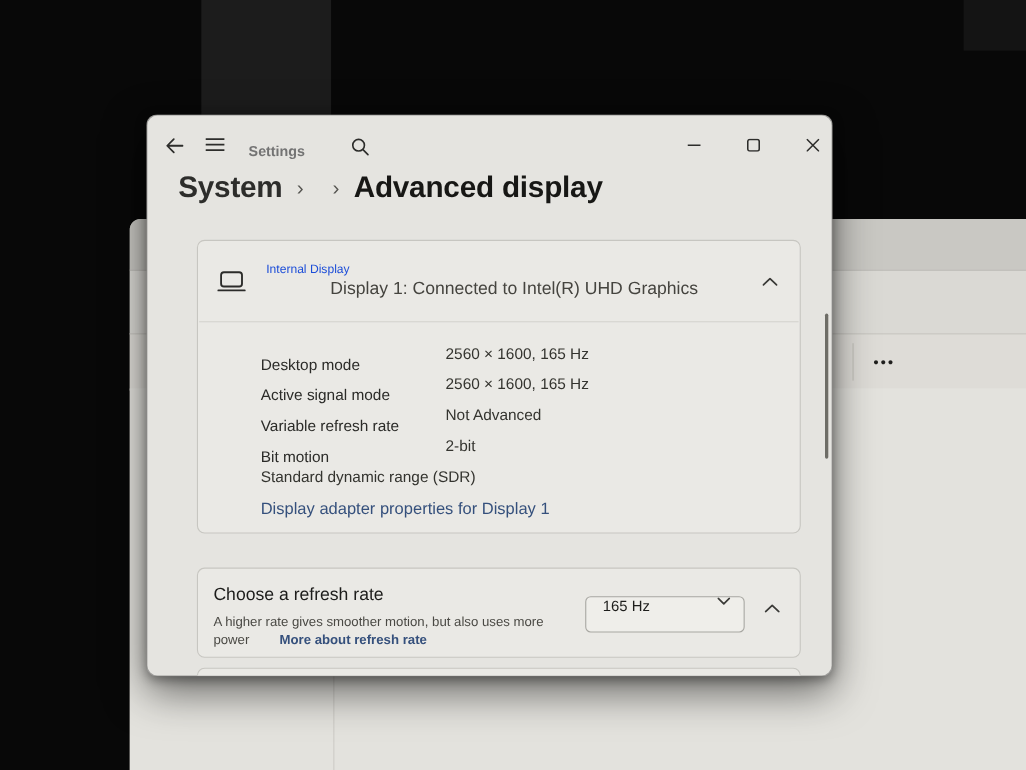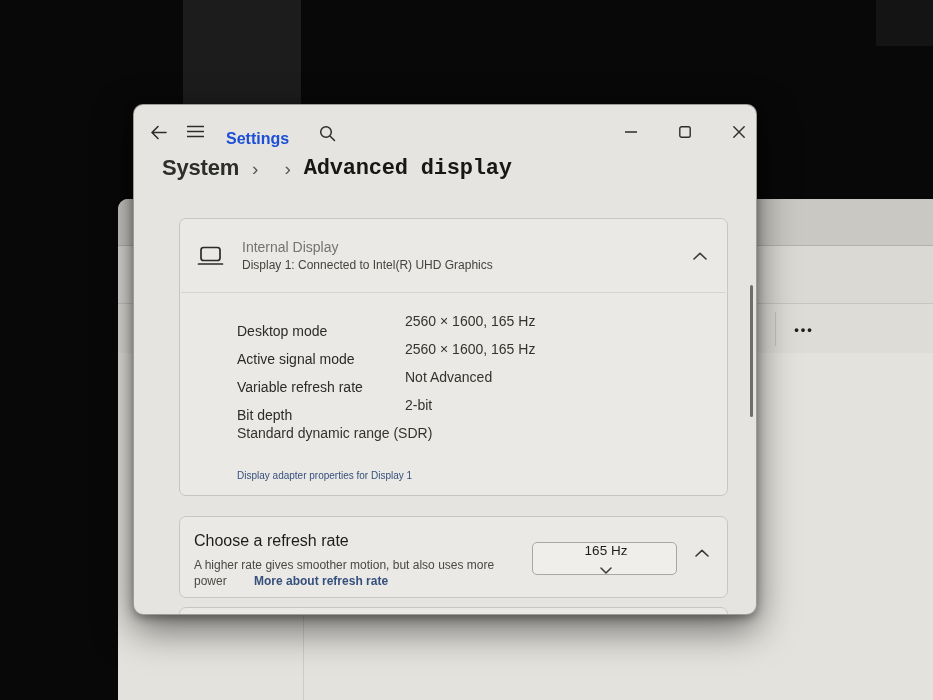--- a/index.html
+++ b/index.html
@@ -35,58 +35,58 @@
     position:absolute;left:133px;top:104px;width:624px;height:511px;z-index:3;
     background:#e5e4e0;border-radius:10px;overflow:hidden;
     border:1px solid rgba(20,20,20,.35);
     box-shadow:0 14px 38px rgba(0,0,0,.55), 0 3px 10px rgba(0,0,0,.35);
     box-sizing:border-box;
   }
   .titlebar{position:absolute;left:0;top:0;right:0;height:54px;}
   .tb-icon{position:absolute;top:20px;color:#2d2d2b;display:block;}
   .tb-back{left:16px;}
   .tb-burger{left:53px;}
-  .tb-title{position:absolute;left:92px;top:25px;font-size:16px;color:#1d4ed8;font-weight:bold;text-align:center;}
+  .tb-title{position:absolute;left:92px;top:25px;font-size:13px;color:#737373;font-weight:bold;text-align:center;}
   .tb-search{left:185px;}
   .tb-min{left:480px;}
   .tb-max{left:534px;}
   .tb-close{left:588px;}
   .tb-btn{position:absolute;top:12px;width:34px;height:30px;display:flex;align-items:center;justify-content:center;color:#2d2d2b;border-radius:5px;}
 
   .breadcrumb{position:absolute;left:28px;top:50px;display:flex;align-items:center;white-space:nowrap;}
-  .crumb{font-size:22px;font-weight:600;color:#2d2d2b;letter-spacing:-.2px;}
-  .crumb.current{font-weight:700;color:#171715;font-family:Liberation Mono, monospace;}
+  .crumb{font-size:27px;font-weight:600;color:#2d2d2b;letter-spacing:-.2px;}
+  .crumb.current{font-weight:700;color:#171715;}
   .crumb-sep{font-size:19px;color:#575652;margin:0 13px;transform:translateY(1px);}
 
   .card{
     position:absolute;left:45px;width:549px;background:#eae9e5;
     border:1px solid #c7c6c1;border-radius:7px;box-sizing:border-box;
   }
   .card-expander{top:113px;}
   .exp-header{display:flex;align-items:center;height:73px;padding:0 20px 0 17px;}
   .exp-icon{flex:0 0 auto;color:#2b2b29;margin-right:18px;display:block;}
   .exp-texts{flex:1;}
-  .exp-title{font-size:14px;color:#737373;margin-bottom:3px;}
-  .exp-sub{font-size:12px;color:#45443f;}
+  .exp-title{font-size:11px;color:#1d4ed8;margin-bottom:3px;}
+  .exp-sub{font-size:16px;color:#45443f;text-align:center;}
   .chev{color:#3a3a37;display:block;}
   .exp-divider{height:1px;background:#d5d4cf;margin:0 1px;}
   .exp-body{padding:14px 0 12px 57px;}
   .info-row{display:flex;height:28px;align-items:center;}
   .info-label{width:168px;font-size:14px;color:#2b2b28;margin-top:20px;}
   .info-value{font-size:14px;color:#34342f;}
-  .adapter-link{margin-top:23px;font-size:10px;color:#35507c;display:inline-block;cursor:pointer;}
+  .adapter-link{margin-top:7px;font-size:15px;color:#35507c;display:inline-block;cursor:pointer;}
 
   .card-refresh{top:411px;height:82px;}
   .rc-title{position:absolute;left:14px;top:15px;font-size:16px;color:#1c1c1a;}
   .rc-desc{position:absolute;left:14px;top:40px;width:336px;font-size:12px;line-height:16px;color:#4a4944;}
   .rc-link{color:#35507c;font-weight:bold;cursor:pointer;padding-left:24px;}
   .dropdown{
     position:absolute;left:352px;top:25px;width:145px;height:33px;box-sizing:border-box;
     background:#efeeea;border:1px solid #a8a7a2;border-radius:5px;
-    display:flex;align-items:center;padding:0 12px 0 15px;flex-direction:column;
+    display:flex;padding:0 12px 0 15px;
   }
   .dd-value{flex:1;font-size:13.5px;color:#1e1e1c;}
   .rc-chev{position:absolute;left:515px;top:32px;}
 
   .card-sliver{top:502px;height:24px;}
 
   .v-scrollbar{position:absolute;left:616px;top:180px;width:3px;height:132px;background:#6e6d67;border-radius:2px;}
 </style>
 </head>
 <body>
@@ -172,21 +172,21 @@
         </div>
         <div class="info-row">
           <span class="info-label">Active signal mode</span>
           <span class="info-value">2560 × 1600, 165 Hz</span>
         </div>
         <div class="info-row">
           <span class="info-label">Variable refresh rate</span>
           <span class="info-value">Not Advanced</span>
         </div>
         <div class="info-row">
-          <span class="info-label">Bit depth</span>
+          <span class="info-label">Bit motion</span>
           <span class="info-value">2-bit</span>
         </div>
         <div class="info-row">
           <span class="info-value">Standard dynamic range (SDR)</span>
         </div>
         <span class="adapter-link">Display adapter properties for Display 1</span>
       </div>
     </div>
 
     <div class="card card-refresh">

